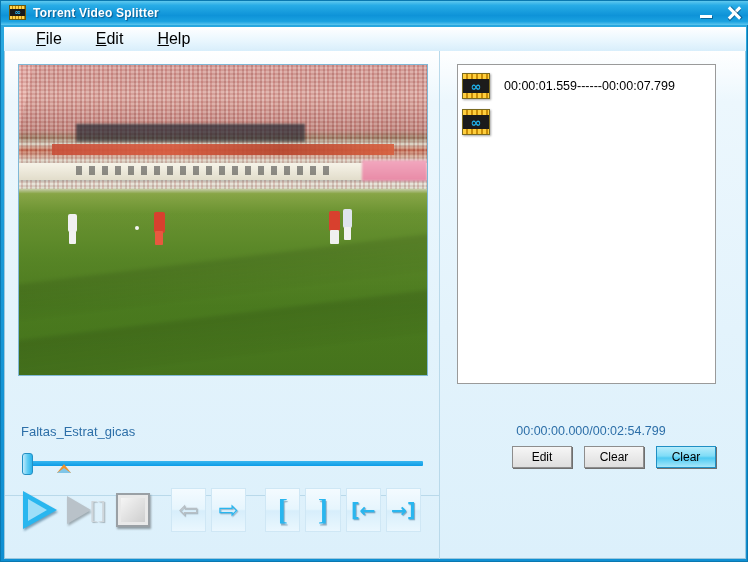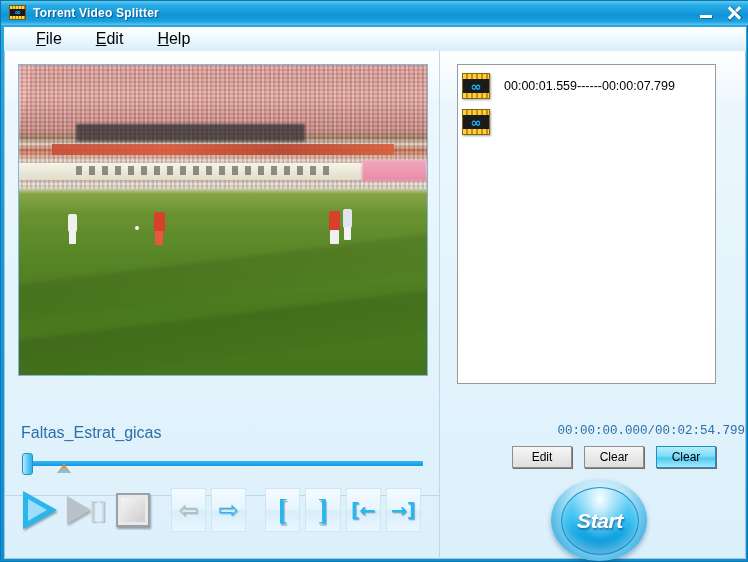--- a/index.html
+++ b/index.html
@@ -155,25 +155,25 @@
   .p2 .shorts{background:#e8583f}
   .p3{left:76%;top:47%;width:11px;height:33px}
   .p3 .shirt{background:#d8402e}
   .p3 .shorts{background:#f0f0f0}
   .p4{left:79.5%;top:46.5%;width:9px;height:31px}
   .p4 .shirt{background:#dfe4ee}
   .ball{position:absolute;left:28.5%;top:52%;width:4px;height:4px;border-radius:50%;background:#f4f4f4;filter:blur(.4px)}
 
   
   .file-name{
-    position:absolute;left:16px;top:373px;font-size:16px;color:#2d6fa8;
+    position:absolute;left:16px;top:373px;font-size:13px;color:#2d6fa8;
   }
   .file-time{
-    position:absolute;right:0;top:373px;width:260px;text-align:right;
-    font-size:12.5px;color:#2d6fa8;font-family:Liberation Mono, monospace;
+    position:absolute;right:24px;top:373px;width:260px;text-align:center;
+    font-size:12.5px;color:#2d6fa8;
   }
 
   
   .seek{
     position:absolute;left:14px;top:404px;width:406px;height:18px;
   }
   .seek-track{
     position:absolute;left:8px;top:6px;width:396px;height:5px;
     background:linear-gradient(180deg,#37b6f0,#0d9ce6);
     border-radius:1px;
@@ -436,21 +436,15 @@
         </div>
       </div>
     </div>
 
     <div class="btnrow">
       <div class="btn">Edit</div>
       <div class="btn">Clear</div>
       <div class="btn focused">Clear</div>
     </div>
 
-    <div class="start-wrap">
-      <div class="start-ring"></div>
-      <div class="start-btn">
-        <span class="start-label">Start</span>
-      </div>
-    </div>
 
   </div>
 </div>
 
 </body></html>

